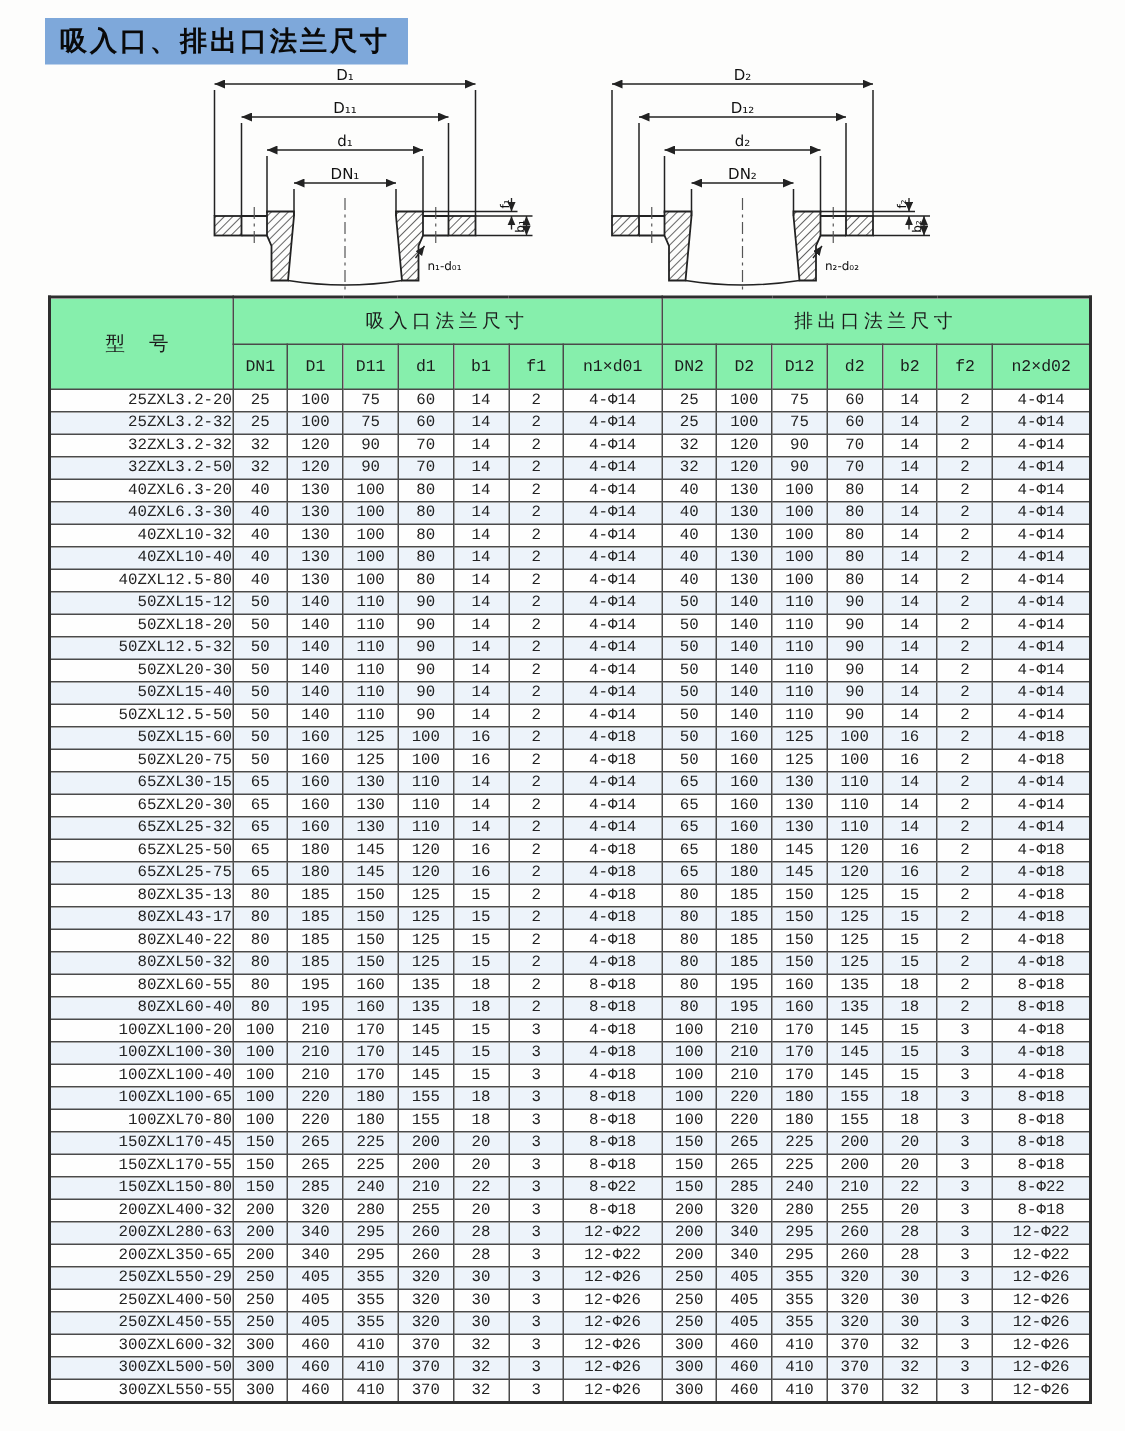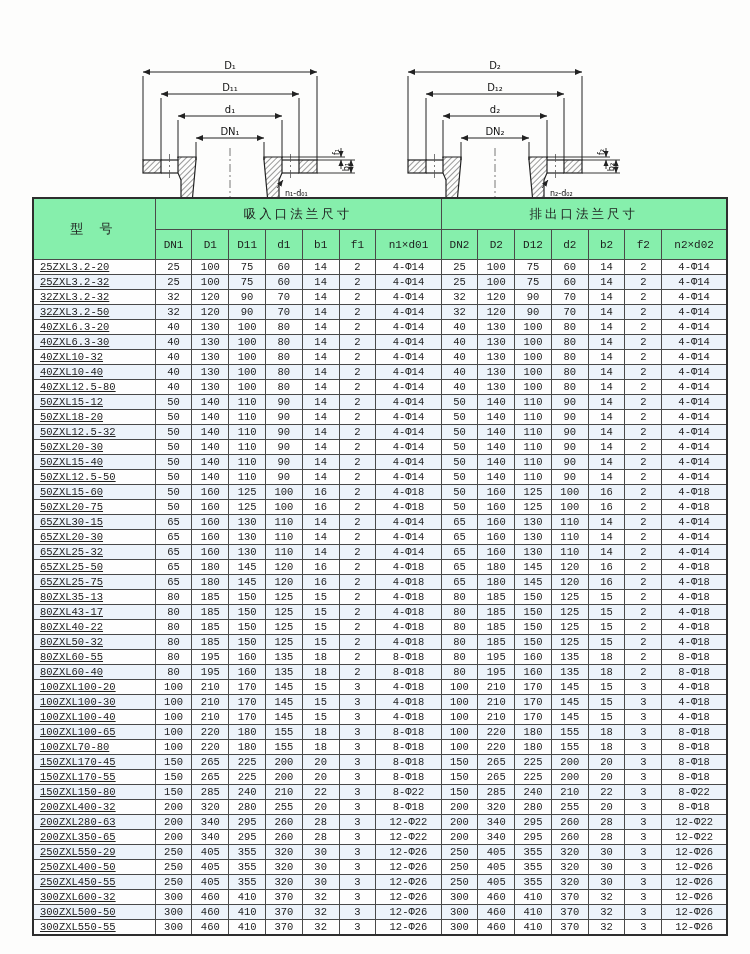--- a/index.html
+++ b/index.html
@@ -7,21 +7,21 @@
     width:750px;height:954px;box-sizing:border-box;
     background:#fdfdfc;position:relative;overflow:hidden;
     font-family:"DejaVu Sans","Liberation Sans",sans-serif;color:#1c1c1c;
   }
   .title{
     position:absolute;left:30px;top:12px;
     background:#7ea8da;color:#0a0a0a;font-weight:bold;
     font-size:18px;letter-spacing:2px;padding:3px 12px 4px 10px;
   }
   .diagrams{
-    position:absolute;left:0;top:60px;width:750px;height:150px;
+    position:absolute;left:0;top:44px;width:750px;height:150px;
     display:flex;justify-content:center;gap:30px;
   }
   .diagram{display:block;}
   svg text{font-family:"DejaVu Sans","Liberation Sans",sans-serif;fill:#111;}
   .dimtxt{font-size:10px;}
   .smalltxt{font-size:8px;}
   table.flange{
     position:absolute;left:32px;top:197px;width:696px;
     border-collapse:collapse;table-layout:fixed;
     border:2px solid #2e2e2e;
@@ -31,29 +31,30 @@
     padding:0;overflow:hidden;white-space:nowrap;
   }
   table.flange thead th{background:#86efac;font-weight:normal;}
   th.group{font-size:12.5px;letter-spacing:3px;height:30px;}
   th.model-h{font-size:13px;letter-spacing:6px;}
   th.sub{font-size:11px;height:29px;font-family:"Liberation Mono","DejaVu Sans Mono",monospace;}
   table.flange tbody td{
     height:14px;font-size:10.5px;line-height:14px;
     font-family:"Liberation Mono","DejaVu Sans Mono",monospace;color:#222;
   }
-  table.flange tbody td.model{text-align:left;padding-left:6px;text-decoration:underline;}
+  table.flange tbody td.model{text-align:right;padding-left:6px;}
   table.flange tbody tr:nth-child(even){background:#edf3fa;}
   table.flange tbody tr:nth-child(odd){background:#fefefe;}
 </style>
 </head>
 <body>
 
 <div class="page">
 
+  <div class="title">吸入口、排出口法兰尺寸</div>
 
   <div class="diagrams">
 
     <svg width="0" height="0" style="position:absolute" aria-hidden="true">
       <defs>
         <marker id="ar" markerWidth="8" markerHeight="8" refX="7" refY="3" orient="auto">
           <path d="M0,0 L7,3 L0,6 z" fill="#222"></path>
         </marker>
         <marker id="al" markerWidth="8" markerHeight="8" refX="0" refY="3" orient="auto">
           <path d="M7,0 L0,3 L7,6 z" fill="#222"></path>

